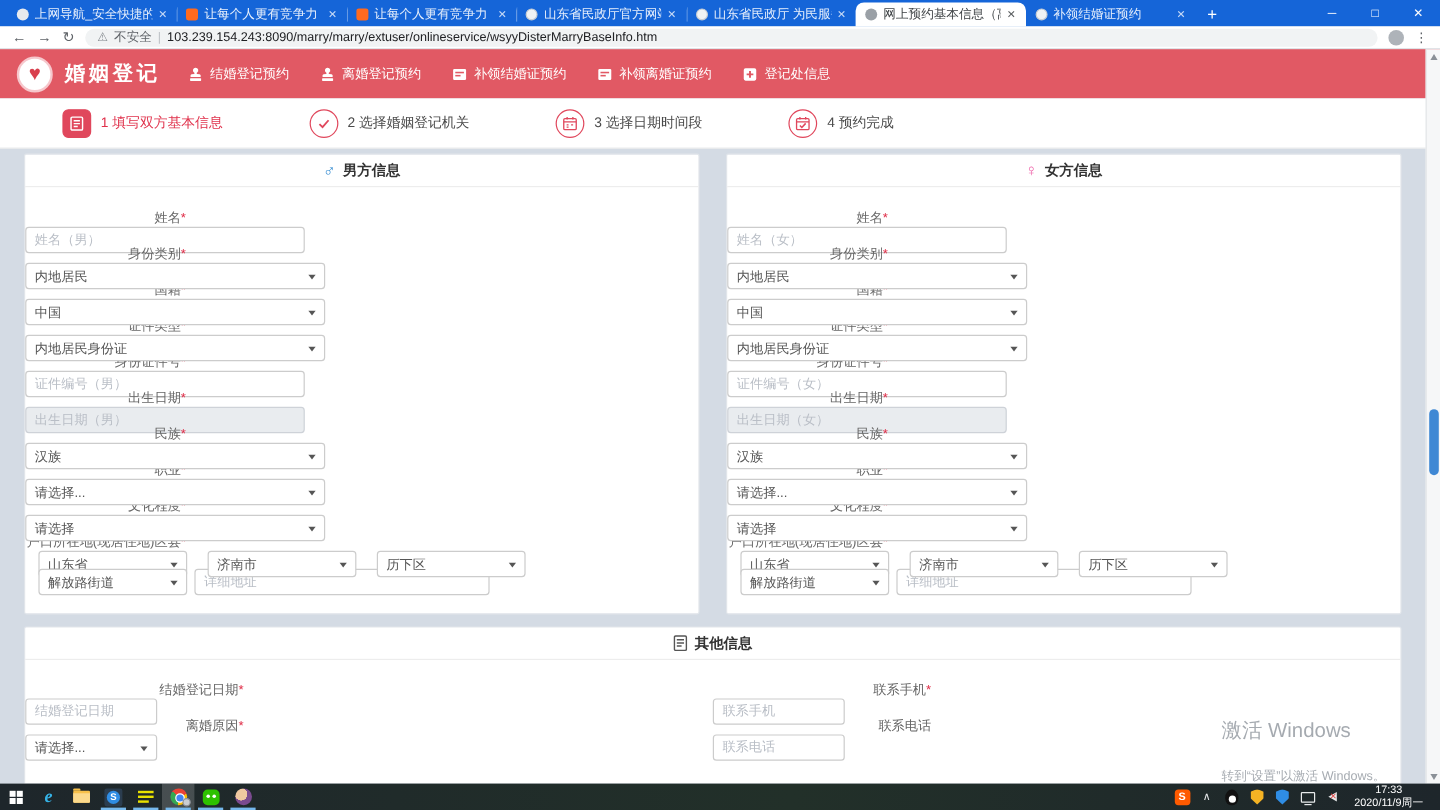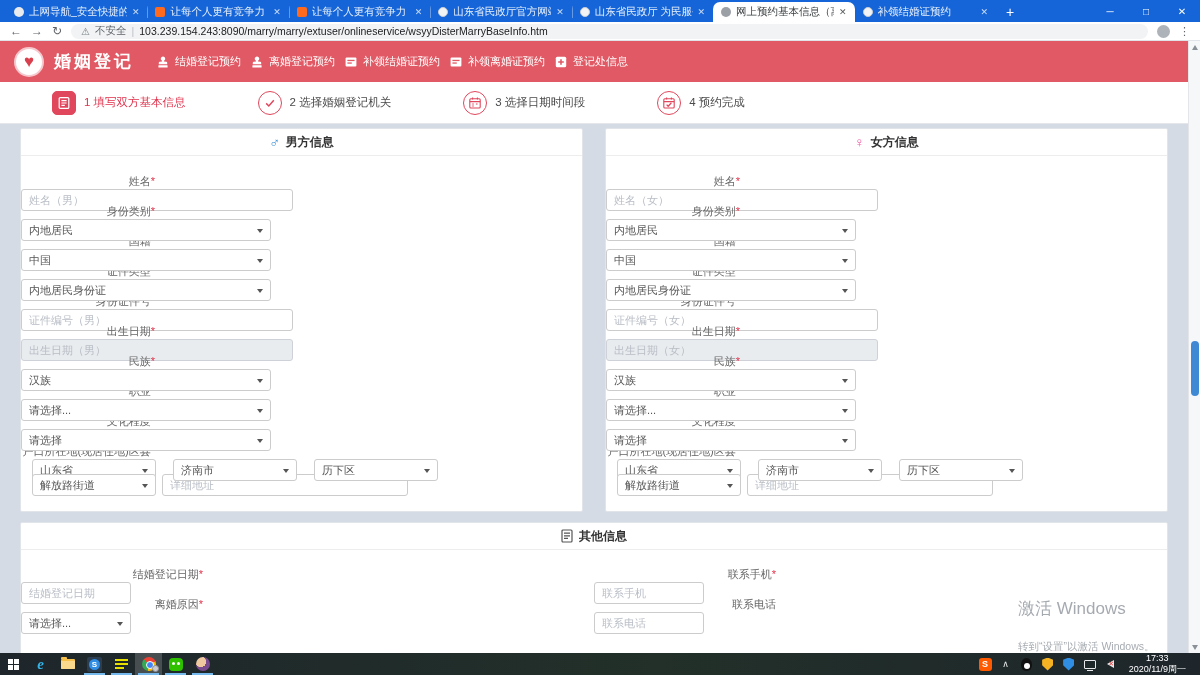--- a/index.html
+++ b/index.html
@@ -34,21 +34,21 @@
   .urlsep { color:#bdc1c6; }
   .url { white-space:nowrap; overflow:hidden; color:#202124; }
   .profile-dot { width:13px; height:13px; border-radius:50%; background:#aeb3b9; flex:none; }
   .kebab { color:#5f6368; font-size:11px; }
 
   
   .siteheader { height:41px; background:#e15964; display:flex; align-items:center; padding:0 14px; }
   .logo { width:30px; height:30px; border-radius:50%; background:#fff; display:flex; align-items:center; justify-content:center;
           color:#d9404e; font-size:17px; flex:none; border:2px solid #f6c7cc; }
   .sh-title { color:#fff; font-size:17px; font-weight:bold; letter-spacing:3px; margin:0 22px 0 10px; }
-  .nav-item { display:flex; align-items:center; gap:5px; color:#fff; font-size:11px; margin-right:9px; cursor:pointer; }
+  .nav-item { display:flex; align-items:center; gap:5px; color:#fff; font-size:11px; margin-right:25px; cursor:pointer; }
   .nav-item svg { width:14px; height:14px; display:block; }
 
   
   .steps { height:42px; background:#fff; border-bottom:1px solid #e4e6e9; display:flex; align-items:center; padding-left:52px; }
   .step { display:flex; align-items:center; gap:8px; margin-right:72px; font-size:11.5px; color:#4a4a4a; }
   .step .ic { width:24px; height:24px; border-radius:50%; border:1px solid #e0475c; color:#e0475c; display:flex; align-items:center; justify-content:center; background:#fff; }
   .step.active .ic { border-radius:5px; background:#e0475c; color:#fff; border-color:#e0475c; }
   .step.active { color:#e0314b; }
   .step .ic svg { width:14px; height:14px; display:block; }
 
@@ -62,21 +62,21 @@
              font-size:12px; font-weight:bold; color:#333; }
   .gsym { font-size:14px; font-weight:bold; }
   .gsym.male { color:#3a8fd2; }
   .gsym.female { color:#ee5fa7; }
   .docsym svg { width:12px; height:14px; display:block; }
   .pbody { padding-top:18px; }
   .prow { display:flex; height:22px; margin-bottom:8px;flex-direction:column; }
   .plabel { width:142px; flex:none; text-align:right; padding-right:8px; font-size:11px; color:#666; white-space:nowrap; }
   .req { color:#e0314b; }
   .ctls { display:flex; gap:6px; }
-  input.txt { width:272px; height:22px; border:1px solid #ccc; border-radius:3px; padding:0 7px; font-size:11px; color:#555;
+  input.txt { width:233px; height:22px; border:1px solid #ccc; border-radius:3px; padding:0 7px; font-size:11px; color:#555;
               font-family:inherit; outline:none; background:#fff; }
   input::placeholder { color:#b9bec6; }
   input.txt:disabled { background:#e9ecef; border-color:#ced2d8; }
   .sel { width:250px; height:22px; border:1px solid #ccc; border-radius:3px; background:#fff; position:relative;
          display:flex; align-items:center; padding:0 18px 0 7px; font-size:11px; color:#555; cursor:default; }
   .sel::after { content:""; position:absolute; right:7px; top:9px; border-left:3.5px solid transparent; border-right:3.5px solid transparent; border-top:4px solid #555; }
   .sel.small { width:124px;margin-left:11px; }
   input.addr { width:246px; }
 
   .ocols { display:flex; padding-top:17px; }

